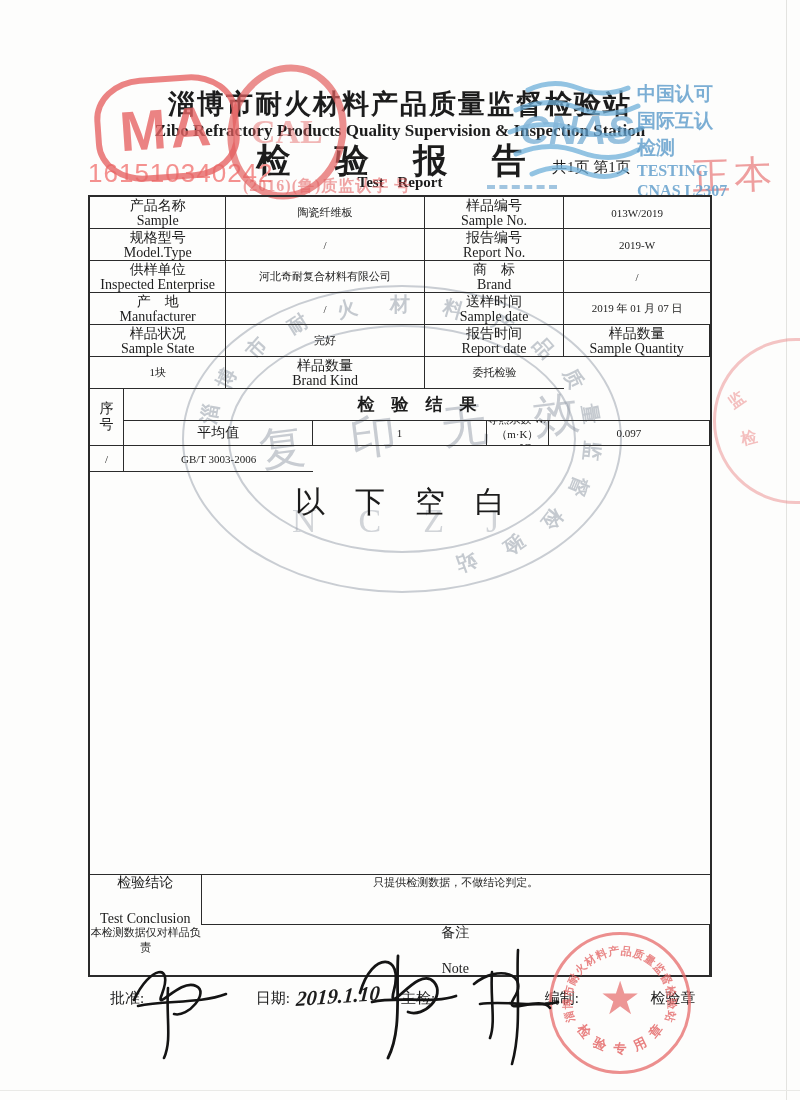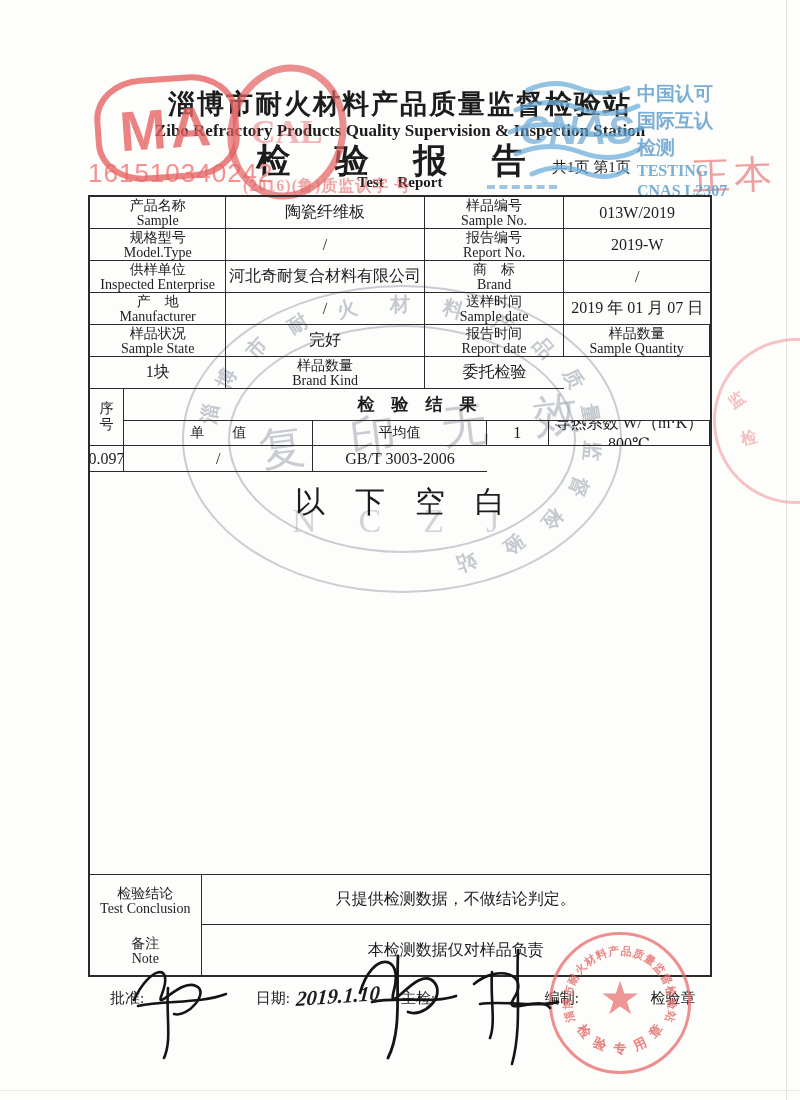--- a/index.html
+++ b/index.html
@@ -36,28 +36,28 @@
   .ring{width:0;height:0;}
   .ring span{font-weight:bold;}
   
   .doc-table{left:88px;top:195px;width:620px;border:2px solid #2b2b2b;background:transparent;z-index:2;}
   .grid{display:grid;}
   .cell{border-right:1.5px solid #2b2b2b;border-bottom:1.5px solid #2b2b2b;display:flex;flex-direction:column;
         align-items:center;justify-content:center;text-align:center;background:transparent;overflow:hidden;}
   .cell.last{border-right:none;}
   .zh{font-size:14px;line-height:16px;white-space:pre;}
   .en{font-size:14px;line-height:13px;font-family:Liberation Serif, serif;}
-  .val{font-size:16px;}
+  .val{font-size:11px;}
   .info{grid-template-columns:22% 32% 22.5% 23.5%;grid-auto-rows:32px;}
   .results{grid-template-columns:5.5% 30.5% 28% 10% 26%;grid-template-rows:32px 25px 26px;}
   .rh-title{font-size:17px;font-weight:bold;white-space:pre;}
   .blank-cell{height:392px;border-bottom:1.5px solid #2b2b2b;text-align:center;}
   .blank-note{margin-top:10px;font-size:30px;white-space:pre;}
   .concl{grid-template-columns:18% 82%;grid-auto-rows:50px;}
-  .concl .cell{font-size:15px;}
+  .concl .cell{font-size:15px;justify-content:space-between;}
   .noborder-b .cell{border-bottom:none;}
   
   .footer-line{left:110px;top:984px;font-size:15px;z-index:3;}
   .footer-line span.lab{margin-right:2px;margin-top:12px;}
   .hand-date{font-size:21px;font-style:italic;transform:rotate(-4deg) skewX(-8deg);display:inline-block;font-weight:bold;}
   .sig{z-index:4;}
   
   .round-stamp{left:549px;top:932px;width:136px;height:136px;border:3.5px solid rgba(230,106,106,.75);border-radius:50%;z-index:3;}
   .round-stamp .star{position:absolute;left:0;right:0;top:36px;text-align:center;font-size:46px;color:rgba(230,106,106,.7);}
   
@@ -222,23 +222,20 @@
 
   <div class="grid results">
     <div class="cell" style="grid-row:1/3;">
       <div class="zh">序</div>
       <div class="zh">号</div>
     </div>
     <div class="cell last" style="grid-column:2/6;">
         <div class="rh-title">检　验　结　果</div>
       </div>
     <div class="cell">
-        <div class="zh">单　　值</div>
-      </div>
-    <div class="cell">
         <div class="zh">平均值</div>
       </div>
     <div class="cell">
         <div class="val">1</div>
       </div>
     <div class="cell">
         <div class="val">导热系数 W/（m·K）800℃</div>
       </div>
     <div class="cell">
         <div class="val">0.097</div>
@@ -255,28 +252,28 @@
     <div class="blank-note">以　下　空　白</div>
   </div>
 
   <div class="grid concl noborder-b">
     <div class="cell">
       <div class="zh">检验结论</div>
       <div class="en">Test Conclusion</div>
     </div>
     <div class="cell last" style="border-bottom:1.5px solid #2b2b2b;">
         <div class="val">只提供检测数据，不做结论判定。</div>
+      </div>
+    <div class="cell last" style="border-bottom:none;">
+        <div class="val">本检测数据仅对样品负责</div>
       </div>
     <div class="cell" style="border-bottom:none;">
       <div class="zh">备注</div>
       <div class="en">Note</div>
     </div>
-    <div class="cell last" style="border-bottom:none;">
-        <div class="val">本检测数据仅对样品负责</div>
-      </div>
   </div>
 </div>
 
 <div class="abs footer-line">
   <span class="lab">批准:</span>
   <span style="display:inline-block;width:102px;"></span>
   <span class="lab">日期:</span>
   <span class="hand-date">2019.1.10</span>
   <span style="display:inline-block;width:14px;"></span>
   <span class="lab">主检:</span>

